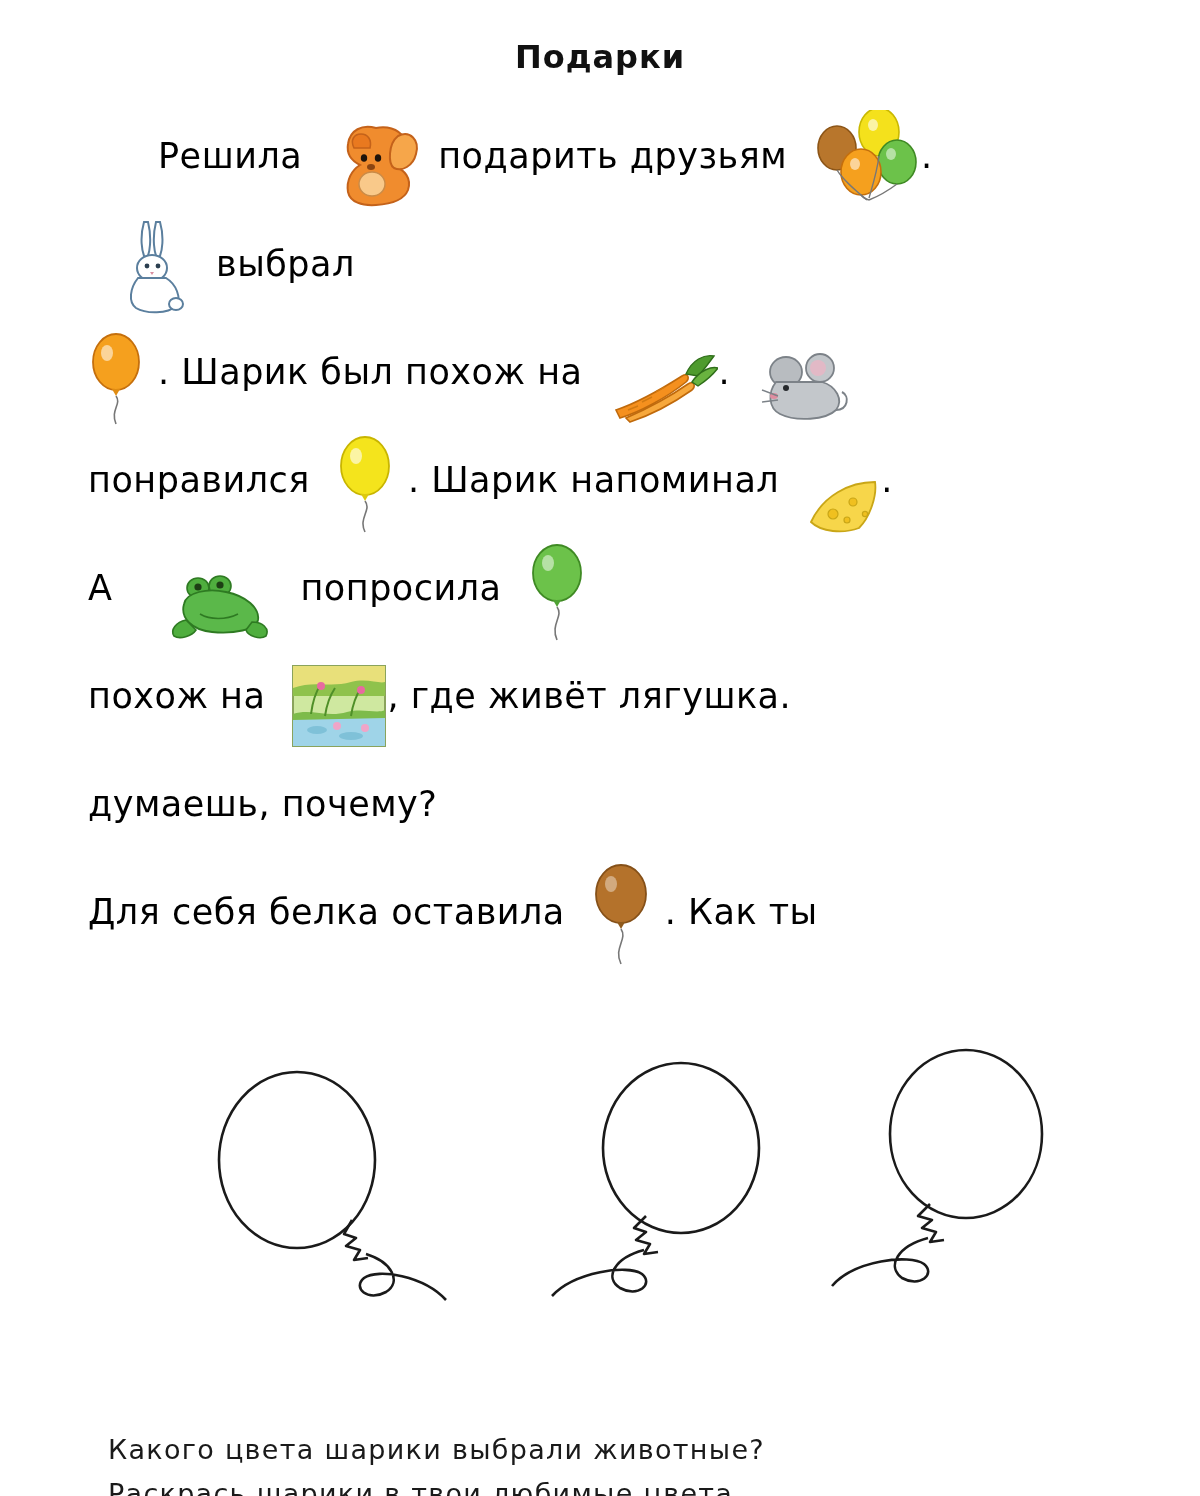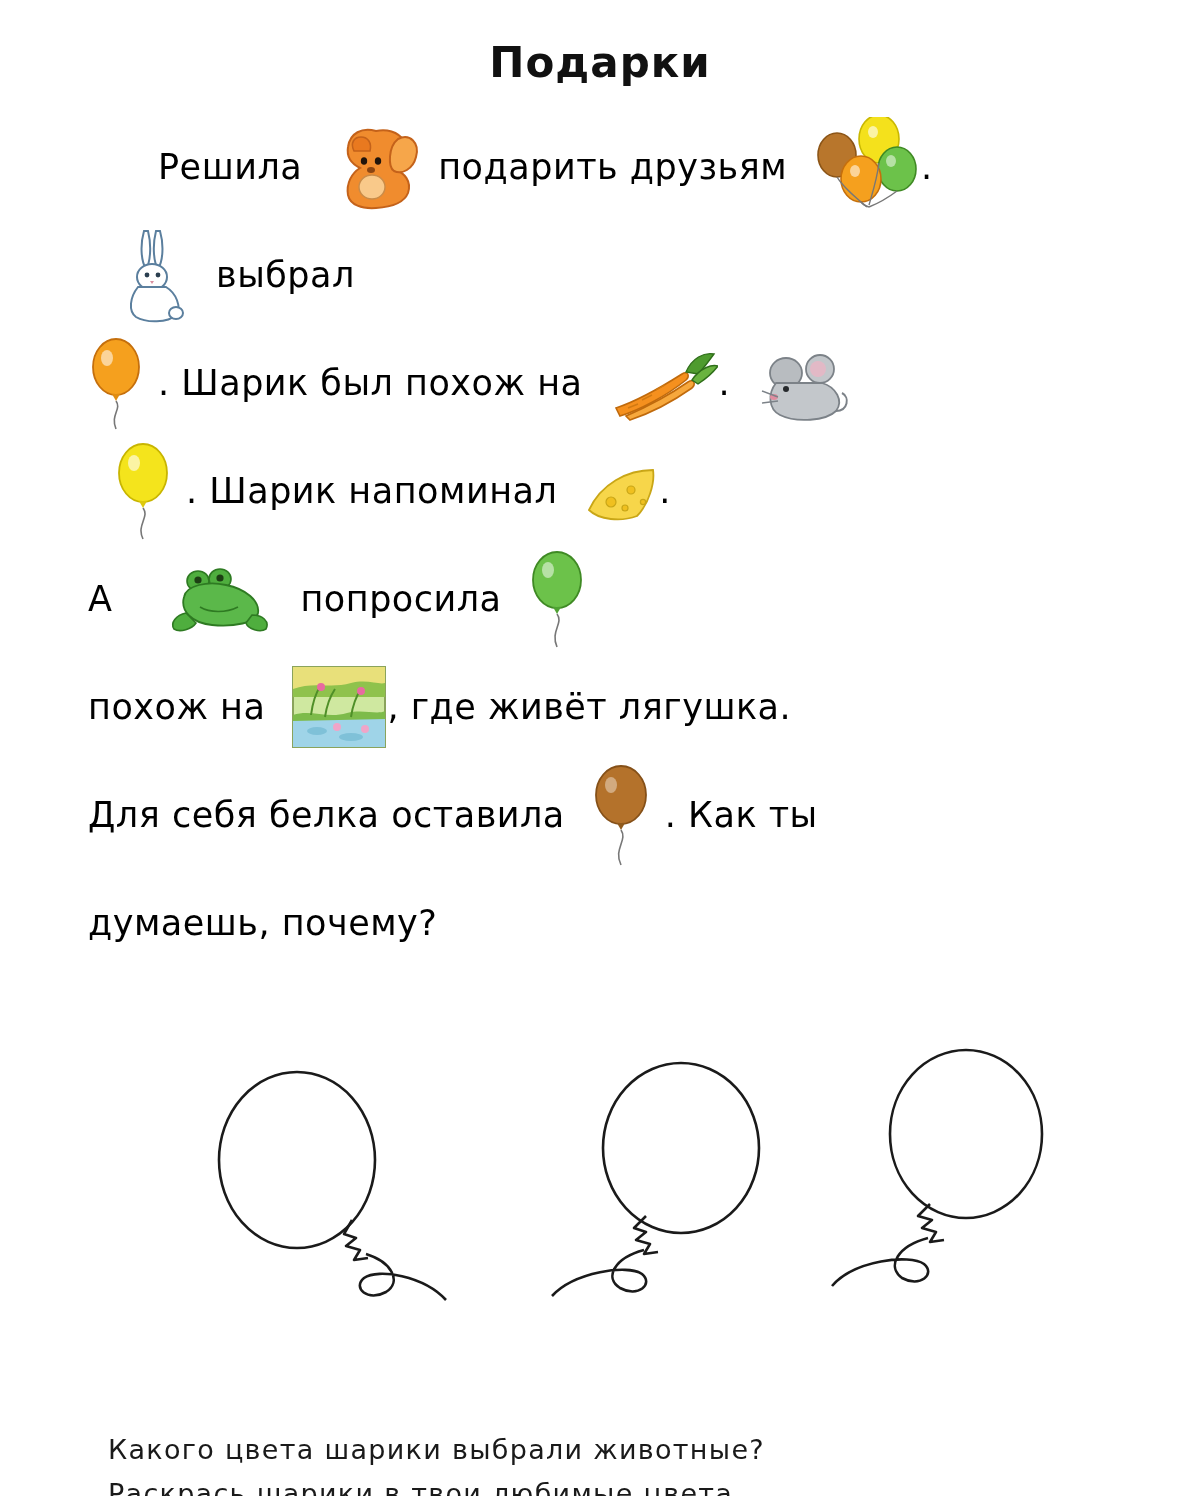--- a/index.html
+++ b/index.html
@@ -19,39 +19,39 @@
   .page {
     width: 1200px;
     height: 1496px;
     position: relative;
     box-sizing: border-box;
     padding: 0;
   }
 
   .title {
     text-align: center;
-    font-size: 42px;
+    font-size: 32px;
     font-weight: bold;
     letter-spacing: 1px;
     margin-top: 38px;
     margin-bottom: 26px;
     font-family: "DejaVu Sans", sans-serif;
   }
 
   .story {
     margin: 0 88px 0 88px;
     font-size: 35px;
     line-height: 108px;
     letter-spacing: 0.5px;
     color: #000;
   }
 
   .line {
     display: flex;
-    align-items: center;
+    align-items: flex-end;
     height: 108px;
     white-space: nowrap;
   }
   .line .seg { display: inline-block; }
 
   .gap-s { width: 14px; display: inline-block; }
   .gap-m { width: 26px; display: inline-block; }
 
   
   .pic {
@@ -184,20 +184,21 @@
           <path d="M20 44 C12 54 12 70 24 76 C40 84 70 82 80 72 C88 62 80 48 66 44 Z" fill="#c3c7cb" stroke="#7c8288" stroke-width="1.8"></path>
           <circle cx="30" cy="50" r="3" fill="#26292c"></circle>
           <ellipse cx="18" cy="58" rx="4" ry="3" fill="#e08da0"></ellipse>
           <path d="M22 58 L6 52 M22 62 L6 64" stroke="#7c8288" stroke-width="1.4"></path>
           <path d="M80 72 C92 72 94 58 86 54" stroke="#7c8288" fill="none" stroke-width="2"></path>
         </svg>
       </span>
     </div>
 
     <div class="line">
+      <span class="seg">понравился</span>
       <span class="gap-m"></span>
 
       <span class="pic balloon" style="width:58px;height:100px;">
         <svg viewBox="0 0 58 100" width="58" height="100" aria-hidden="true">
           <ellipse cx="29" cy="32" rx="24" ry="29" fill="#f4e41c" stroke="#c8b500" stroke-width="1.8"></ellipse>
           <ellipse cx="20" cy="22" rx="6" ry="8" fill="#ffffff" opacity="0.6"></ellipse>
           <path d="M25 60 L33 60 L29 67 Z" fill="#ddc90d"></path>
           <path d="M29 67 C36 76 22 84 29 98" stroke="#777" fill="none" stroke-width="1.6"></path>
         </svg>
       </span>
@@ -268,37 +269,37 @@
           <circle cx="30" cy="24" r="4" fill="#e86aa0"></circle>
           <circle cx="70" cy="28" r="4" fill="#e86aa0"></circle>
           <circle cx="46" cy="64" r="4" fill="#f0a5c8"></circle>
           <circle cx="74" cy="66" r="4" fill="#f0a5c8"></circle>
         </svg>
       </span>
       <span class="seg">, где живёт лягушка.</span>
     </div>
 
     <div class="line">
+      <span class="seg">думаешь, почему?</span>
+    </div>
+
+    <div class="line">
       <span class="seg">Для себя белка оставила</span>
       <span class="gap-m"></span>
 
       <span class="pic balloon" style="width:60px;height:104px;">
         <svg viewBox="0 0 60 104" width="60" height="104" aria-hidden="true">
           <ellipse cx="30" cy="32" rx="25" ry="29" fill="#b4722b" stroke="#855018" stroke-width="1.8"></ellipse>
           <ellipse cx="20" cy="22" rx="6" ry="8" fill="#ffffff" opacity="0.4"></ellipse>
           <path d="M26 60 L34 60 L30 67 Z" fill="#8f5a1c"></path>
           <path d="M30 67 C37 77 22 86 30 102" stroke="#777" fill="none" stroke-width="1.6"></path>
         </svg>
       </span>
       <span class="gap-s"></span>
       <span class="seg">. Как ты</span>
-    </div>
-
-    <div class="line">
-      <span class="seg">думаешь, почему?</span>
     </div>
 
   </div>
 
   <div class="outline-balloons">
     <svg viewBox="0 0 1200 300" width="1200" height="300" aria-hidden="true">
 
       <g>
         <ellipse cx="297" cy="122" rx="78" ry="88" fill="#ffffff" stroke="#1a1a1a" stroke-width="2.6"></ellipse>
         <path d="M352 182 L344 196 L356 200 L346 208 L360 212 L354 222 L368 220" fill="none" stroke="#1a1a1a" stroke-width="2.6" stroke-linejoin="round"></path>

